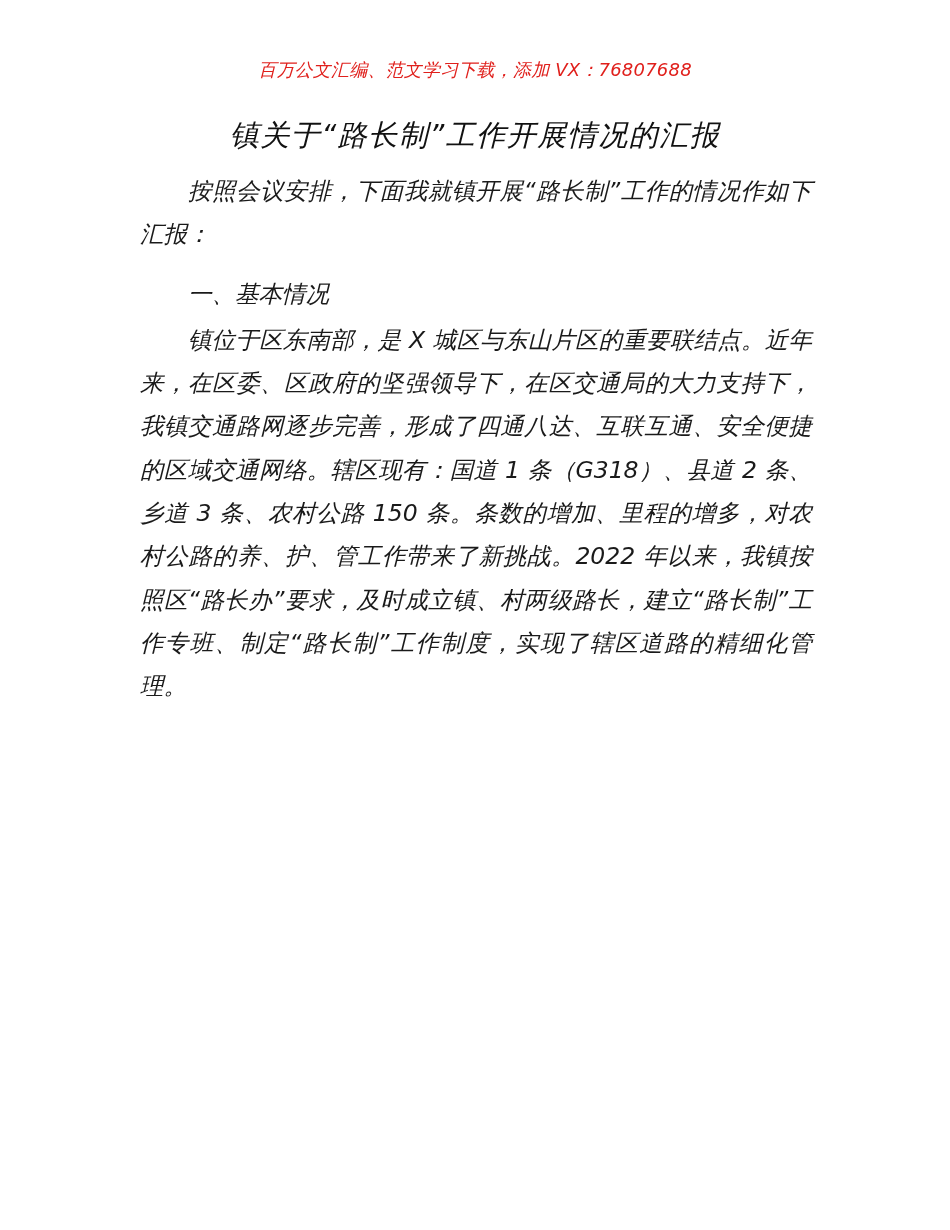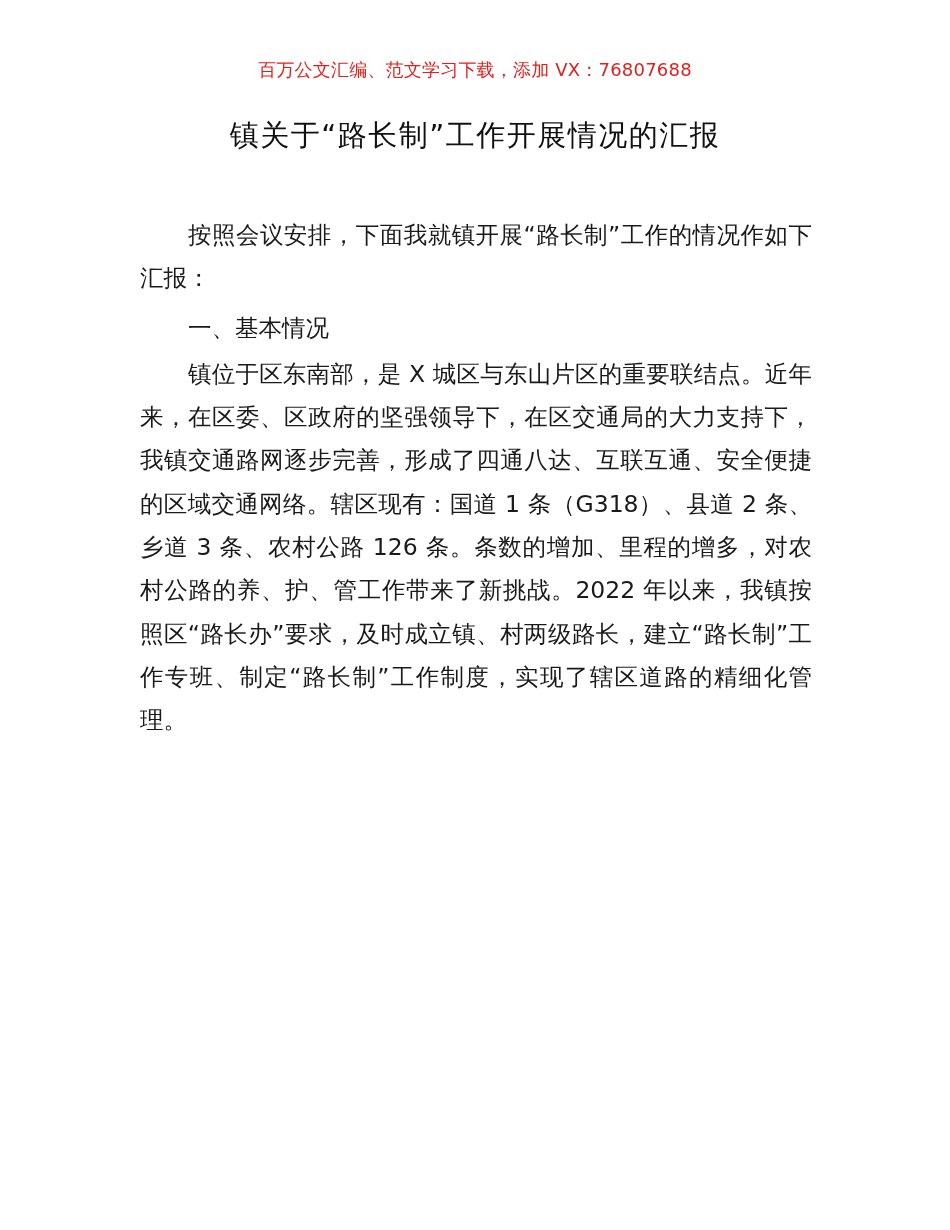--- a/index.html
+++ b/index.html
@@ -13,20 +13,21 @@
     position: relative;
     overflow: hidden;
     font-family: "DejaVu Sans", "Liberation Sans", sans-serif;
     color: #1a1a1a;
   }
   .page {
     position: absolute;
     left: 0; top: 0;
     width: 950px;
     height: 1230px;
+    font-style: italic;
   }
   .watermark {
     position: absolute;
     top: 56px;
     left: 0;
     width: 950px;
     text-align: center;
     font-size: 18px;
     line-height: 28px;
     letter-spacing: 0.2px;
@@ -50,35 +51,35 @@
   }
   .para {
     margin: 0;
     font-size: 23.5px;
     line-height: 43.3px;
     text-align: justify;
     text-align-last: left;
     color: #1a1a1a;
     word-break: break-all;
   }
-  .indent { text-indent: 48px; margin-top: 44px; }
+  .indent { text-indent: 48px; }
   .heading { text-indent: 48px; }
 </style>
 </head>
 <body>
 
 <div class="page">
 
   <div class="watermark" style="color:#e0201c;">百万公文汇编、范文学习下载，添加 VX：76807688</div>
 
   <h1 class="title" style="margin:0;font-weight:normal;">镇关于“路长制”工作开展情况的汇报</h1>
 
   <div class="body-text">
     <p class="para indent">按照会议安排，下面我就镇开展“路长制”工作的情况作如下汇报：</p>
 
-    <p class="para heading" style="margin-top:6px;">一、基本情况</p>
+    <p class="para heading" style="margin-top:16px;">一、基本情况</p>
 
-    <p class="para indent" style="margin-top:3px;">镇位于区东南部，是 X 城区与东山片区的重要联结点。近年来，在区委、区政府的坚强领导下，在区交通局的大力支持下，我镇交通路网逐步完善，形成了四通八达、互联互通、安全便捷的区域交通网络。辖区现有：国道 1 条（G318）、县道 2 条、乡道 3 条、农村公路 126 条。条数的增加、里程的增多，对农村公路的养、护、管工作带来了新挑战。2022 年以来，我镇按照区“路长办”要求，及时成立镇、村两级路长，建立“路长制”工作专班、制定“路长制”工作制度，实现了辖区道路的精细化管理。</p>
+    <p class="para indent" style="margin-top:3px;">镇位于区东南部，是 X 城区与东山片区的重要联结点。近年来，在区委、区政府的坚强领导下，在区交通局的大力支持下，我镇交通路网逐步完善，形成了四通八达、互联互通、安全便捷的区域交通网络。辖区现有：国道 1 条（G318）、县道 2 条、乡道 3 条、农村公路 150 条。条数的增加、里程的增多，对农村公路的养、护、管工作带来了新挑战。2022 年以来，我镇按照区“路长办”要求，及时成立镇、村两级路长，建立“路长制”工作专班、制定“路长制”工作制度，实现了辖区道路的精细化管理。</p>
 
 
   </div>
 
 </div>
 
 </body></html>

